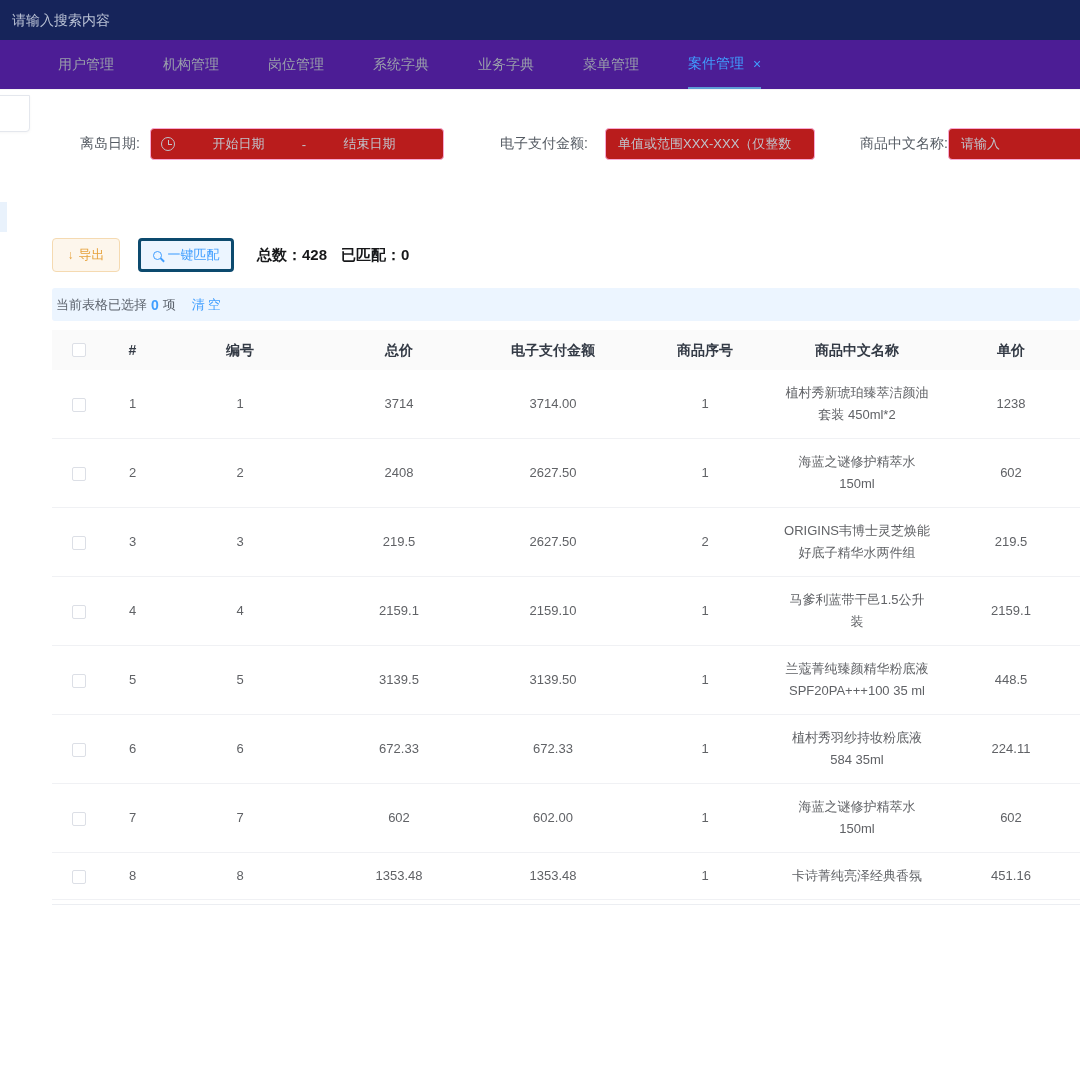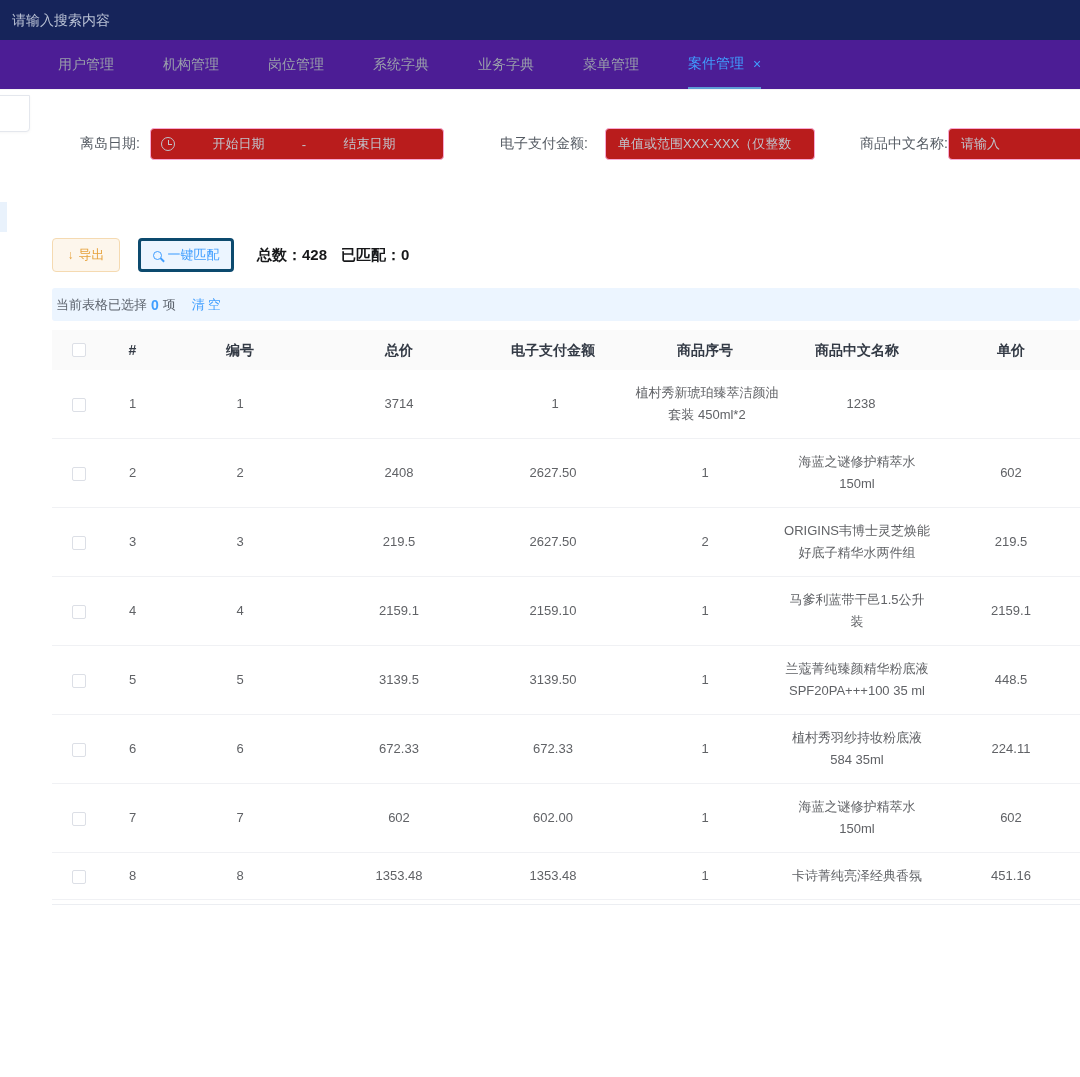--- a/index.html
+++ b/index.html
@@ -165,20 +165,21 @@
         <div class="th c5">商品序号</div>
         <div class="th c6">商品中文名称</div>
         <div class="th c7">单价</div>
       </div>
     <div id="tbody">
         <div class="tr">
           <div class="td c0"><span class="checkbox"></span></div>
           <div class="td c1">1</div>
           <div class="td c2">1</div>
           <div class="td c3">3714</div>
+          <div class="td c4">3714.00</div>
           <div class="td c5">1</div>
           <div class="td c6">植村秀新琥珀臻萃洁颜油套装 450ml*2</div>
           <div class="td c7">1238</div>
         </div>
         <div class="tr">
           <div class="td c0"><span class="checkbox"></span></div>
           <div class="td c1">2</div>
           <div class="td c2">2</div>
           <div class="td c3">2408</div>
           <div class="td c4">2627.50</div>

